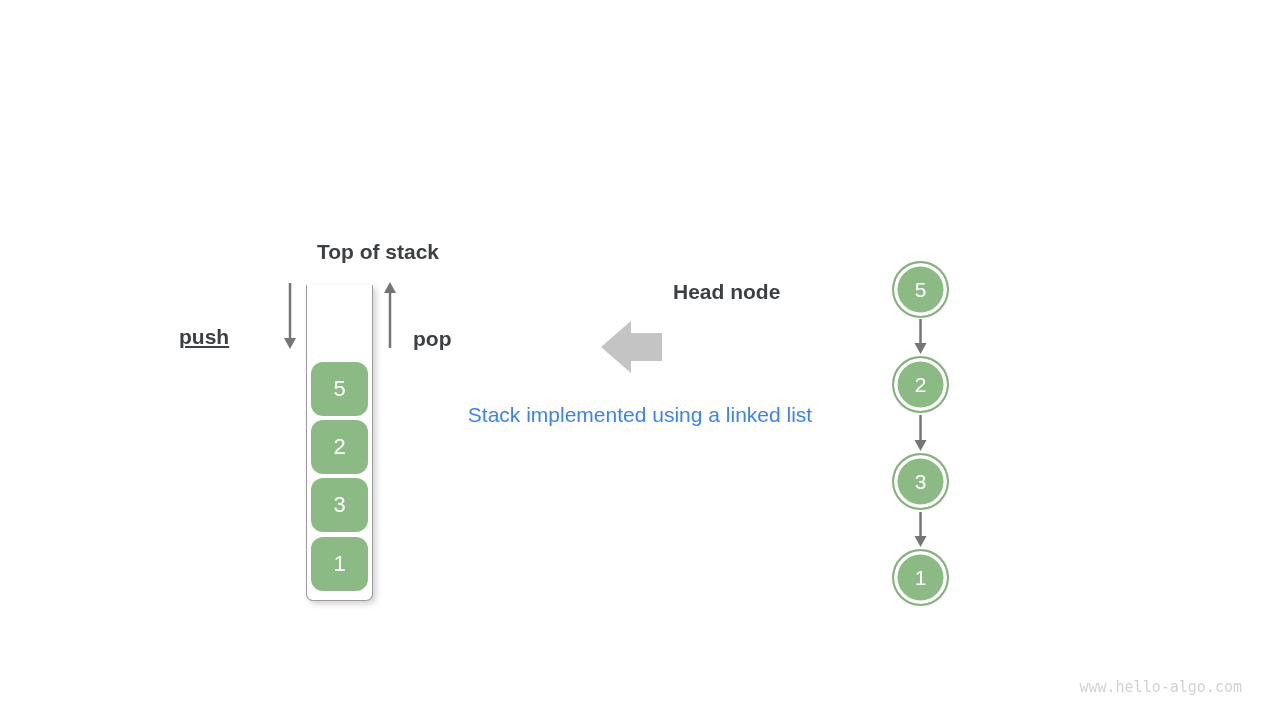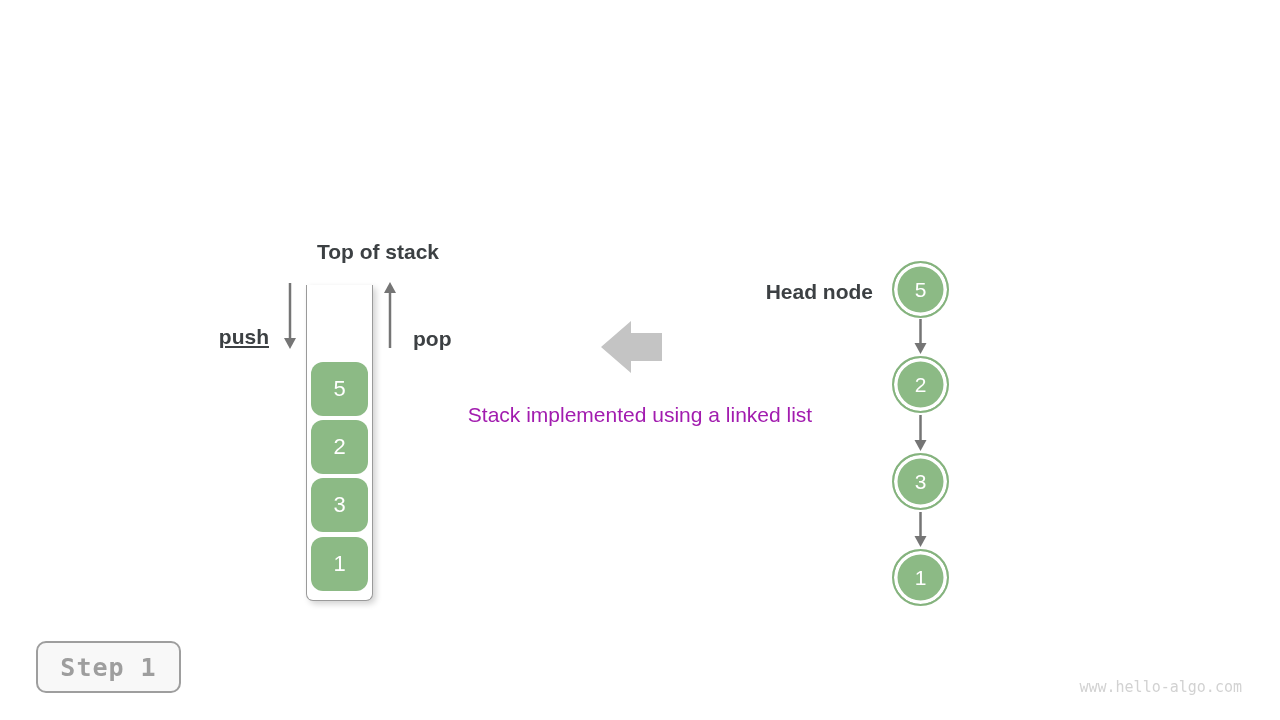--- a/index.html
+++ b/index.html
@@ -12,21 +12,21 @@
     font-family: "Liberation Sans", sans-serif;
   }
   .label {
     position: absolute;
     font-weight: bold;
     font-size: 21px;
     color: #3c4043;
     white-space: nowrap;
   }
   .center { text-align: right; }
-  .right  { text-align: right; }
+  .right  { }
 
   
   .stack-container {
     position: absolute;
     left: 306px; top: 285px;
     width: 67px; height: 316px;
     border-left: 1.5px solid #9a9a9a;
     border-right: 1.5px solid #9a9a9a;
     border-bottom: 1.5px solid #9a9a9a;
     border-radius: 0 0 7px 7px;
@@ -48,21 +48,21 @@
   .stack-item.i2 { top: 478px; }
   .stack-item.i3 { top: 537px; }
 
   
   .caption {
     position: absolute;
     left: 390px; top: 403px;
     width: 500px;
     text-align: center;
     font-size: 21px;
-    color: #a21caf;
+    color: #3b82f6;
     white-space: nowrap;
   }
 
   
   .list-node {
     position: absolute;
     left: 892px;
     width: 57px; height: 57px;
     background: #8cba85;
     border: 2px solid #85b37e;
@@ -160,17 +160,16 @@
     <g>
       <line x1="920.5" y1="415" x2="920.5" y2="441" stroke="#757575" stroke-width="2.5"></line>
       <polygon points="920.5,451 914.5,440 926.5,440" fill="#757575"></polygon>
     </g>
     <g>
       <line x1="920.5" y1="512" x2="920.5" y2="537" stroke="#757575" stroke-width="2.5"></line>
       <polygon points="920.5,547 914.5,536 926.5,536" fill="#757575"></polygon>
     </g>
   </svg>
 
-  <div class="step-badge">Step 1</div>
 
   <div class="watermark">www.hello-algo.com</div>
 
 </div>
 
 </body></html>

